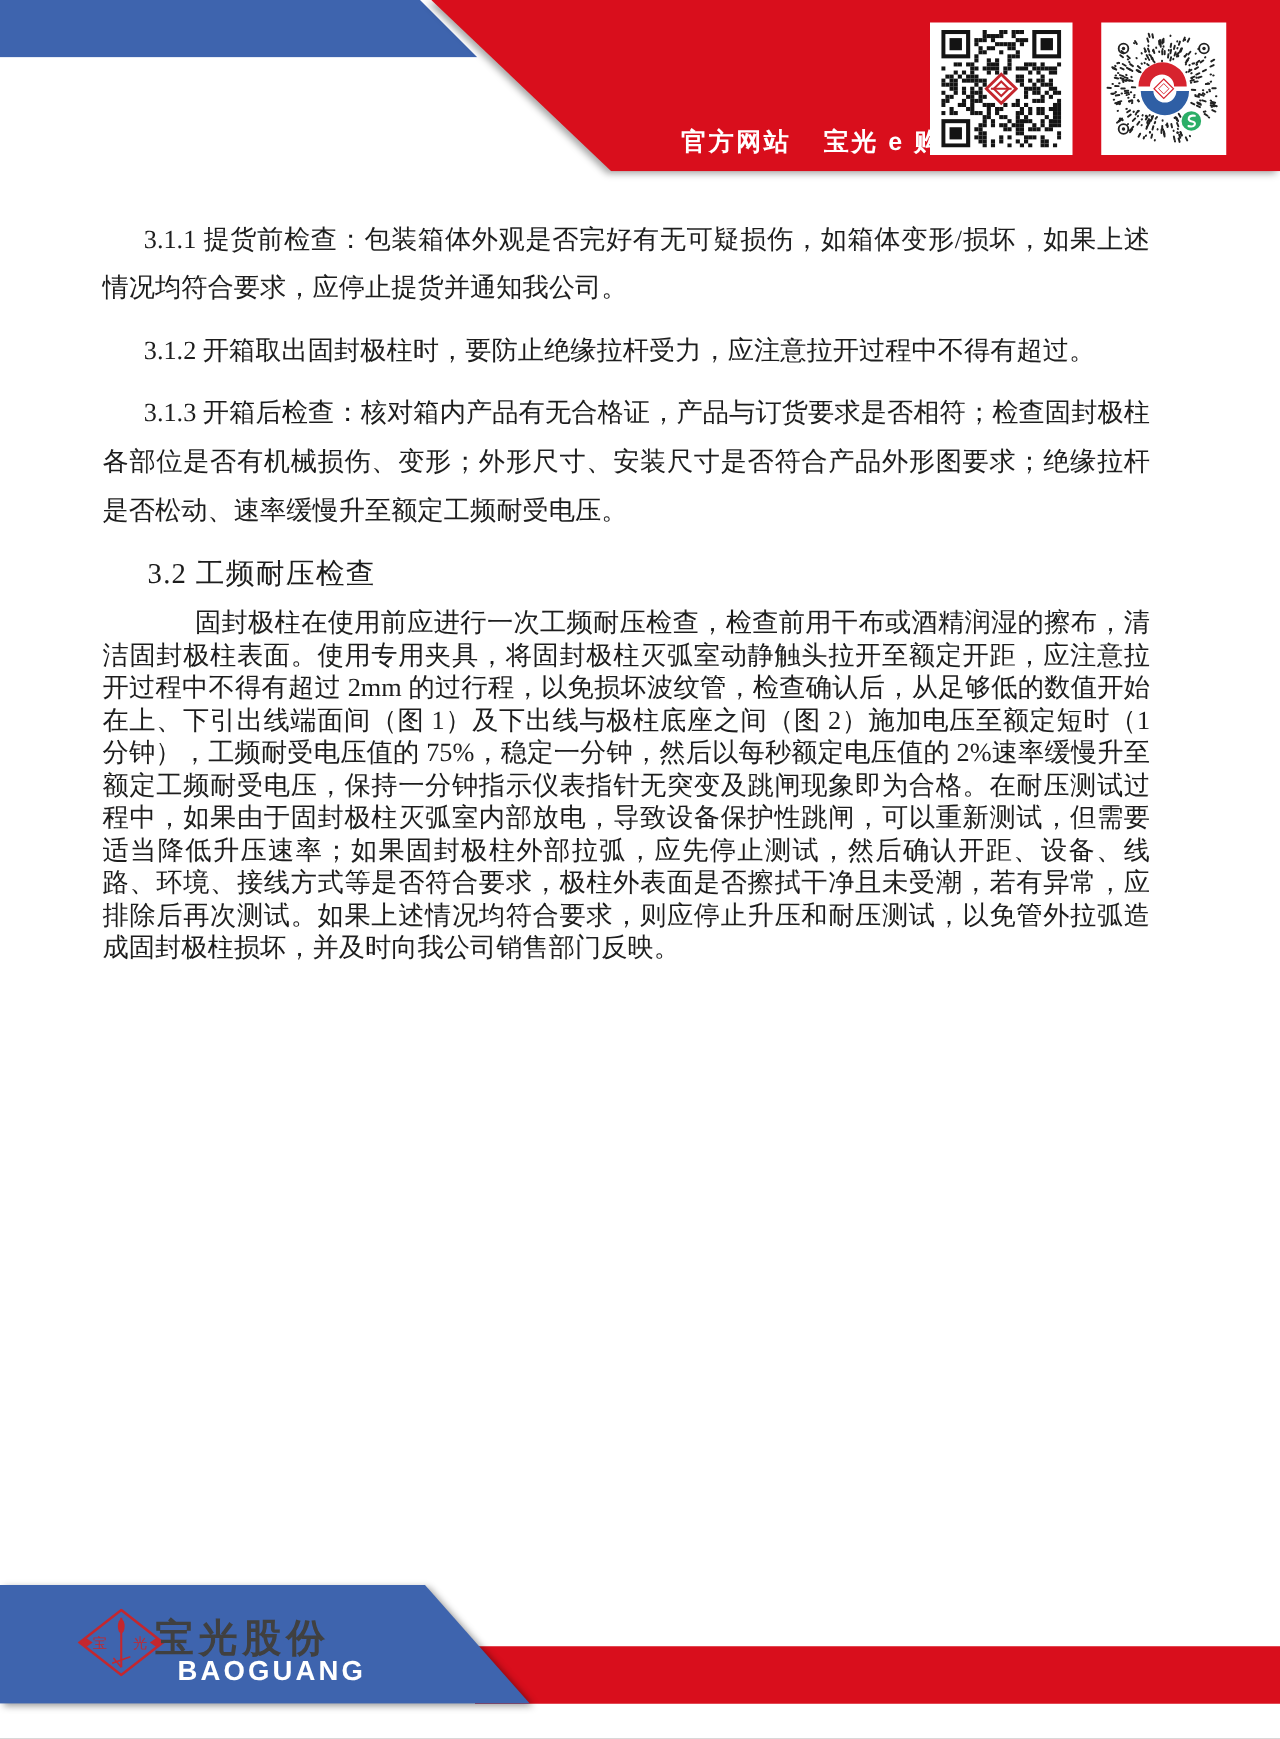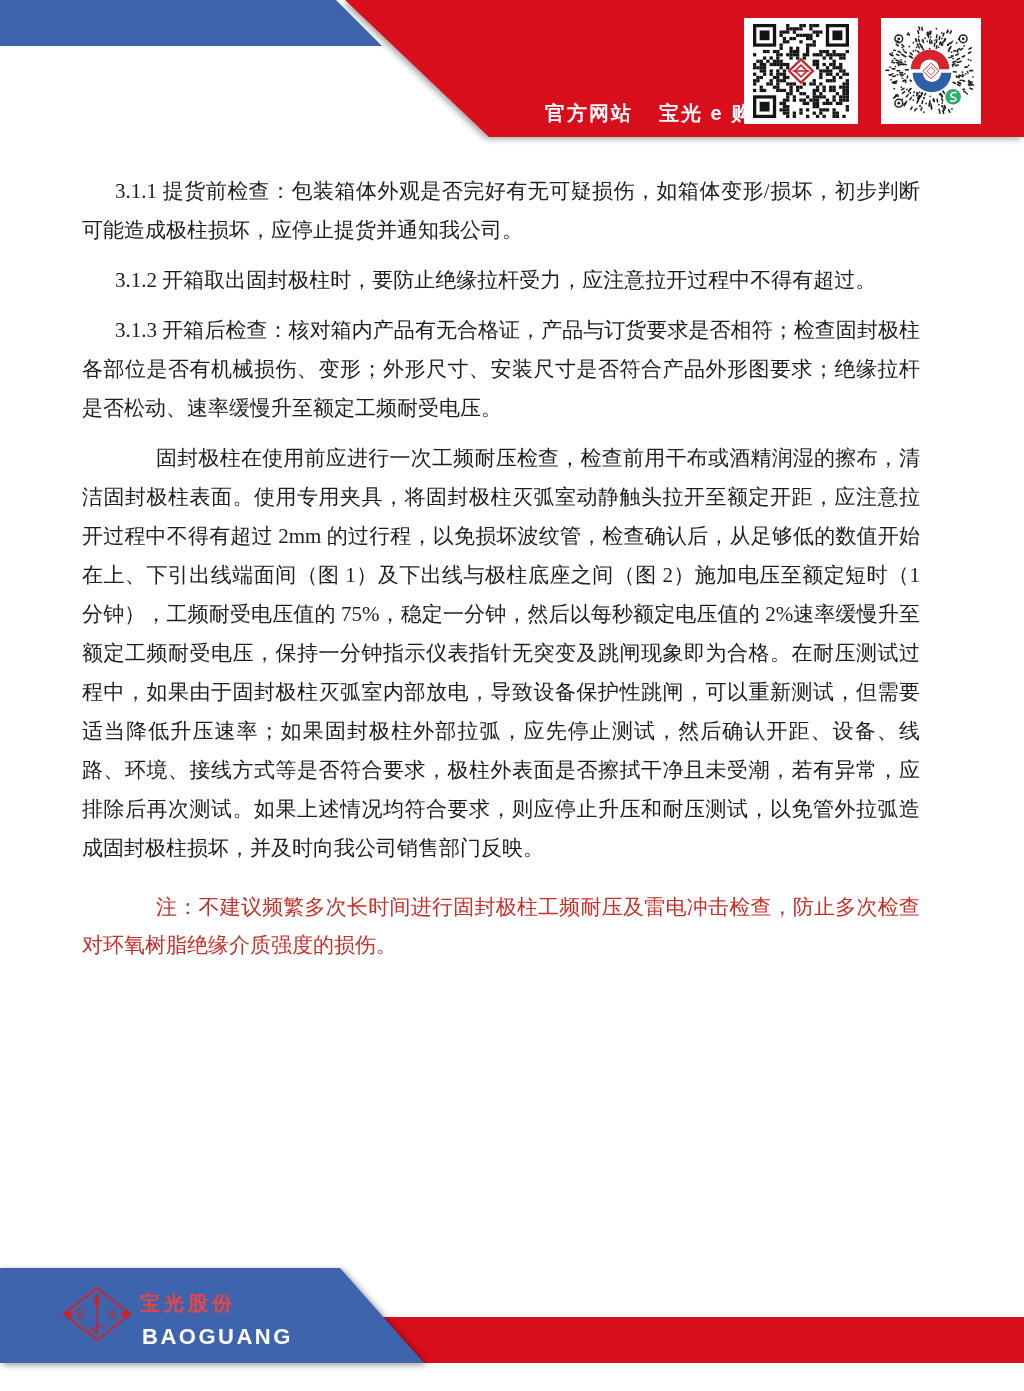--- a/index.html
+++ b/index.html
@@ -33,40 +33,40 @@
   .qr-card.qr2{left:881px;top:18px;width:100px;height:106px;padding:5px 4px;}
   .qr-card svg{width:100%;height:100%;display:block;}
   
   .doc{
     position:absolute;left:82px;top:172px;width:838px;
     color:#1d1d1d;text-align:justify;
   }
   .doc p{margin:0;}
   .para-num{font-size:21px;line-height:39px;text-indent:33px;margin-bottom:11px !important;}
   .sec-head{font-size:23px;line-height:40px;text-indent:36px;margin-top:2px !important;margin-bottom:6px !important;letter-spacing:1px;}
-  .sec-body{font-size:21px;line-height:39px;text-indent:74px;margin-bottom:20px !important;font-family:Liberation Serif, serif;}
+  .sec-body{font-size:21px;line-height:26px;text-indent:74px;margin-bottom:20px !important;font-family:Liberation Serif, serif;}
   .note{font-size:21px;line-height:38px;text-indent:74px;color:#C4302A;}
   
   .ftr-red{
     position:absolute;left:380px;top:1317px;width:644px;height:46px;
     background:#D90E1C;
   }
   .ftr-blue-wrap{
     position:absolute;left:0;top:1268px;width:430px;height:95px;
     filter:drop-shadow(3px 2px 3px rgba(0,0,0,0.40));
   }
   .ftr-blue{
     width:100%;height:100%;background:#3E64AE;
     clip-path:polygon(0 0,340px 0,424px 95px,0 95px);
   }
   .ftr-logo{position:absolute;left:62px;top:1287px;width:70px;height:54px;}
   .ftr-cn{
-    position:absolute;left:140px;top:1290px;color:#ef4444;
+    position:absolute;left:124px;top:1290px;color:#404040;
     font-family:"Liberation Sans","DejaVu Sans",sans-serif;
-    font-size:20px;font-weight:700;letter-spacing:4px;white-space:nowrap;
+    font-size:31px;font-weight:700;letter-spacing:4px;white-space:nowrap;
   }
   .ftr-en{
     position:absolute;left:142px;top:1324px;color:#fff;
     font-family:"Liberation Sans","DejaVu Sans",sans-serif;
     font-size:22px;font-weight:700;letter-spacing:2.5px;white-space:nowrap;
   }
 </style>
 </head>
 <body>
 
@@ -657,25 +657,25 @@
         <path d="M28 48 A21 21 0 0 1 70 48 L59 48 A10 10 0 0 0 38 48 Z" fill="#D7232E"></path>
         <path d="M72 52 A21 21 0 0 1 30 52 L41 52 A10 10 0 0 0 61 52 Z" fill="#2F5FA5"></path>
         <path d="M50 41.5 L58.5 50 L50 58.5 L41.5 50 Z" fill="#fff" stroke="#D7232E" stroke-width="1"></path>
         <path d="M50 45.5 L54.5 50 L50 54.5 L45.5 50 Z" fill="none" stroke="#D7232E" stroke-width="0.8"></path>
         <circle cx="74" cy="78" r="8.5" fill="#2BAE67"></circle>
         <path d="M77 73.5 C71 72.5 70 78 74.5 78.5 C79 79 77.5 84 71.5 82.5" fill="none" stroke="#fff" stroke-width="1.8" stroke-linecap="round"></path>
       </svg>
   </div>
 
   <div class="doc">
-    <p class="para-num">3.1.1 提货前检查：包装箱体外观是否完好有无可疑损伤，如箱体变形/损坏，初步判断可能造成极柱损坏，应停止提货并通知我公司。</p>
+    <p class="para-num">3.1.1 提货前检查：包装箱体外观是否完好有无可疑损伤，如箱体变形/损坏，如果上述情况均符合要求，应停止提货并通知我公司。</p>
     <p class="para-num">3.1.2 开箱取出固封极柱时，要防止绝缘拉杆受力，应注意拉开过程中不得有超过。</p>
     <p class="para-num">3.1.3 开箱后检查：核对箱内产品有无合格证，产品与订货要求是否相符；检查固封极柱各部位是否有机械损伤、变形；外形尺寸、安装尺寸是否符合产品外形图要求；绝缘拉杆是否松动、速率缓慢升至额定工频耐受电压。</p>
+    <p class="sec-head">3.2 工频耐压检查</p>
     <p class="sec-body">固封极柱在使用前应进行一次工频耐压检查，检查前用干布或酒精润湿的擦布，清洁固封极柱表面。使用专用夹具，将固封极柱灭弧室动静触头拉开至额定开距，应注意拉开过程中不得有超过 2mm 的过行程，以免损坏波纹管，检查确认后，从足够低的数值开始在上、下引出线端面间（图 1）及下出线与极柱底座之间（图 2）施加电压至额定短时（1 分钟），工频耐受电压值的 75%，稳定一分钟，然后以每秒额定电压值的 2%速率缓慢升至额定工频耐受电压，保持一分钟指示仪表指针无突变及跳闸现象即为合格。在耐压测试过程中，如果由于固封极柱灭弧室内部放电，导致设备保护性跳闸，可以重新测试，但需要适当降低升压速率；如果固封极柱外部拉弧，应先停止测试，然后确认开距、设备、线路、环境、接线方式等是否符合要求，极柱外表面是否擦拭干净且未受潮，若有异常，应排除后再次测试。如果上述情况均符合要求，则应停止升压和耐压测试，以免管外拉弧造成固封极柱损坏，并及时向我公司销售部门反映。</p>
-    <p class="note">注：不建议频繁多次长时间进行固封极柱工频耐压及雷电冲击检查，防止多次检查对环氧树脂绝缘介质强度的损伤。</p>
   </div>
 
   <div class="ftr-red"></div>
   <div class="ftr-blue-wrap">
     <div class="ftr-blue"></div>
   </div>
   <svg class="ftr-logo" viewBox="0 0 66 52">
     <path d="M33 1 L65 26 L33 51 L1 26 Z" fill="none" stroke="#C4272E" stroke-width="2"></path>
     <path d="M1 26 l5 -3.5 5 3.5 -5 3.5 Z" fill="#C4272E"></path>
     <path d="M55 26 l5 -3.5 5 3.5 -5 3.5 Z" fill="#C4272E"></path>

